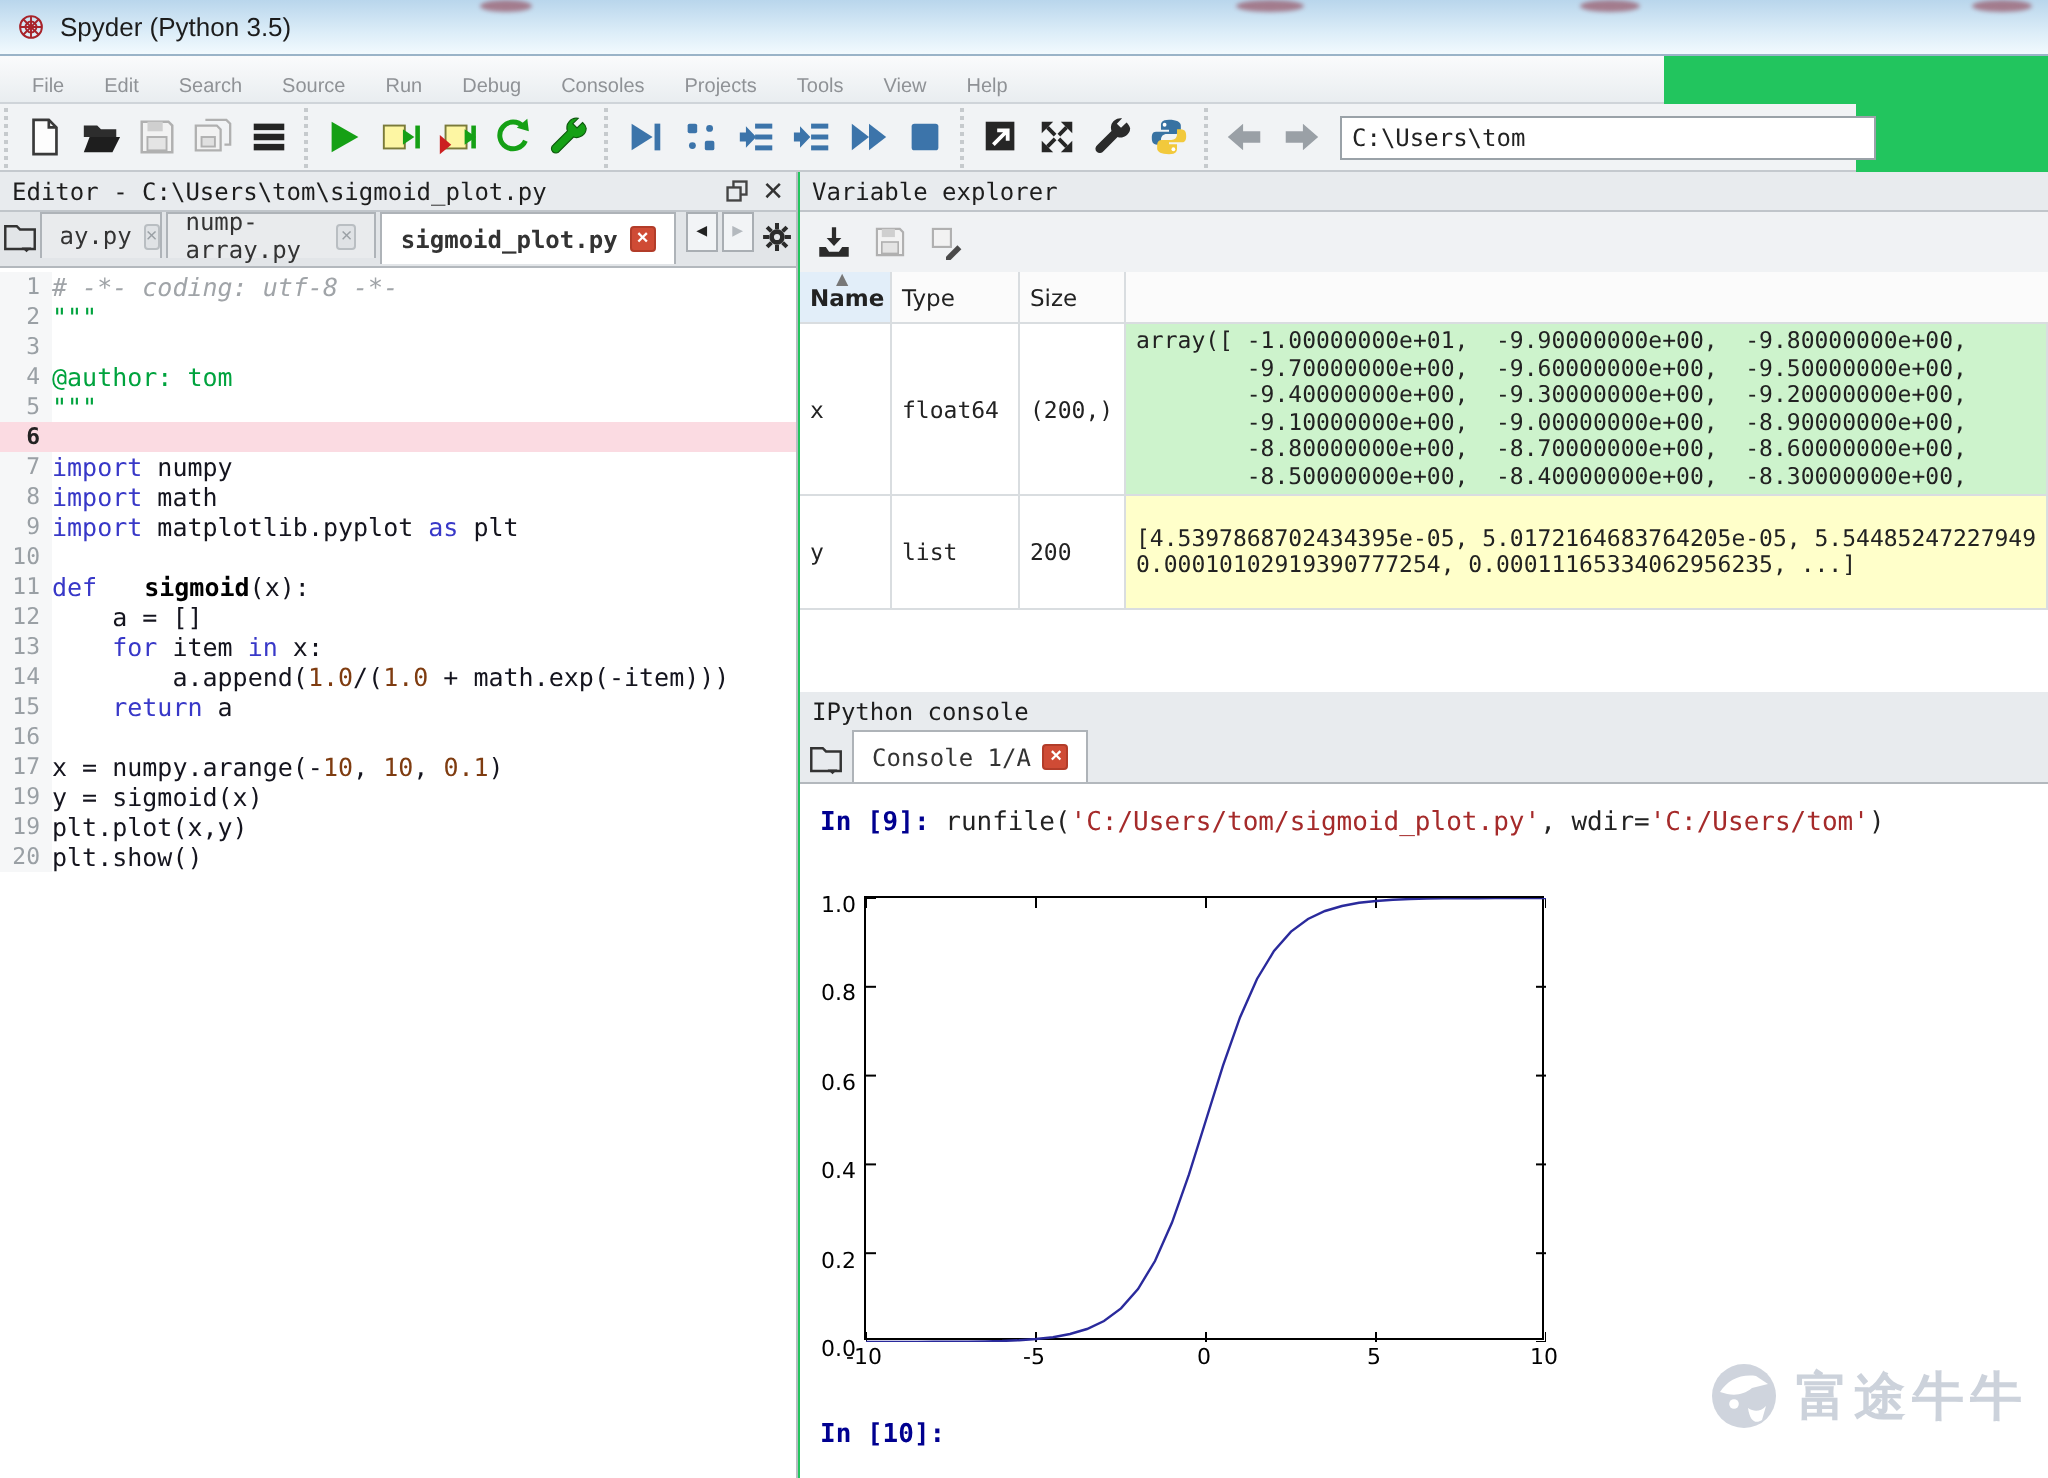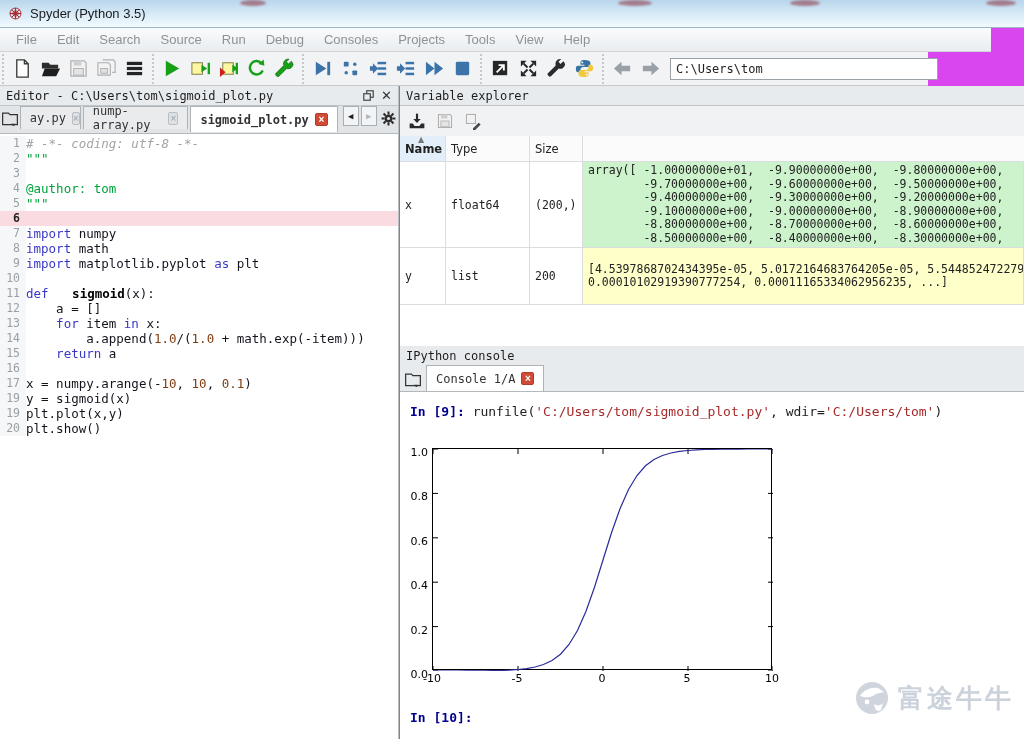--- a/index.html
+++ b/index.html
@@ -1,34 +1,34 @@
 <!DOCTYPE html>
 <html><head>
 <meta charset="utf-8">
 <style>
   * { margin:0; padding:0; box-sizing:border-box; }
   html,body { background:#fff; }
   .screen {
     position:relative; width:1024px; height:739px; overflow:hidden;
-    background:#d946ef;
+    background:#22c55e;
     font-family:"DejaVu Sans Mono","Liberation Mono",monospace;
     font-size:12px; color:#222;
   }
   
   .titlebar { position:absolute; left:0; top:0; width:1024px; height:28px;
     background:linear-gradient(#b9d6ec,#dcedf8 60%,#f2fafe);
     border-bottom:1px solid #9ab4c8; display:flex; align-items:center; padding-left:8px; }
   .titlebar .smudge { position:absolute; top:0; height:6px; border-radius:50%;
     background:#8c2f3e; opacity:.55; filter:blur(1px); }
   .title-text { margin-left:7px; font-family:"Liberation Sans",sans-serif; font-size:13px; color:#1c1c1c; }
   
-  .menubar { position:absolute; left:0; top:28px; width:991px; height:24px;
+  .menubar { position:absolute; left:0; top:28px; width:832px; height:24px;
     background:linear-gradient(#fafbfc,#e9edf0); border-bottom:1px solid #cfd4d9;
-    display:flex; align-items:center; padding-left:6px;
-    font-family:"Liberation Sans",sans-serif; color:#8f9296; font-size:13px; }
+    display:flex; align-items:flex-end; padding-left:6px;
+    font-family:"Liberation Sans",sans-serif; color:#8f9296; font-size:10px; }
   .menu-item { padding:2px 10px; }
   
   .toolbar { position:absolute; left:0; top:52px; width:928px; height:34px;
     background:#f1f3f5; border-bottom:1px solid #c4c9ce; display:flex; align-items:center; }
   .tgroup { display:flex; align-items:center; height:30px; padding:0 4px;
     border-left:2px dotted #c6cacd; }
   .tgroup:first-child { border-left:2px dotted #c6cacd; margin-left:2px; }
   .tbtn { width:28px; height:28px; display:flex; align-items:center; justify-content:center; }
   .tbtn svg { width:21px; height:21px; }
   .path-box { margin-left:6px; width:268px; height:22px; background:#fff;
@@ -76,21 +76,21 @@
   
   .right-panel { position:absolute; left:400px; top:86px; right:0; bottom:0; background:#edf0f3; }
   .ve-toolbar { height:30px; background:#f0f2f4; display:flex; align-items:center; gap:10px; padding-left:8px; }
   .ve-toolbar svg { width:18px; height:18px; }
   
   .ve-table { position:absolute; left:0; top:50px; right:0; height:270px; background:#fff;
     border-bottom:1px solid #b8bdc2; font-size:11.5px; }
   .ve-row { display:flex; border-bottom:1px solid #d9dde0; }
   .ve-cell { border-right:1px solid #d9dde0; padding:2px 5px; display:flex; align-items:center; }
   .c-name { width:46px; }
-  .c-type { width:84px; }
+  .c-type { width:64px; }
   .c-size { width:53px; }
   .c-value { flex:1; white-space:pre; overflow:hidden; line-height:13.5px; font-size:11.5px; align-items:center; }
   .ve-head { height:26px; background:#fbfbfb; font-family:"DejaVu Sans","Liberation Sans",sans-serif; }
   .ve-head .c-name { background:#e2eef9; font-weight:bold; position:relative; }
   .sort-caret { position:absolute; top:-1px; left:18px; font-size:8px; color:#777; }
   .row-x { height:86px; }
   .row-y { height:57px; }
   .val-green { background:#cdf3cc; }
   .val-yellow { background:#ffffca; }
   

